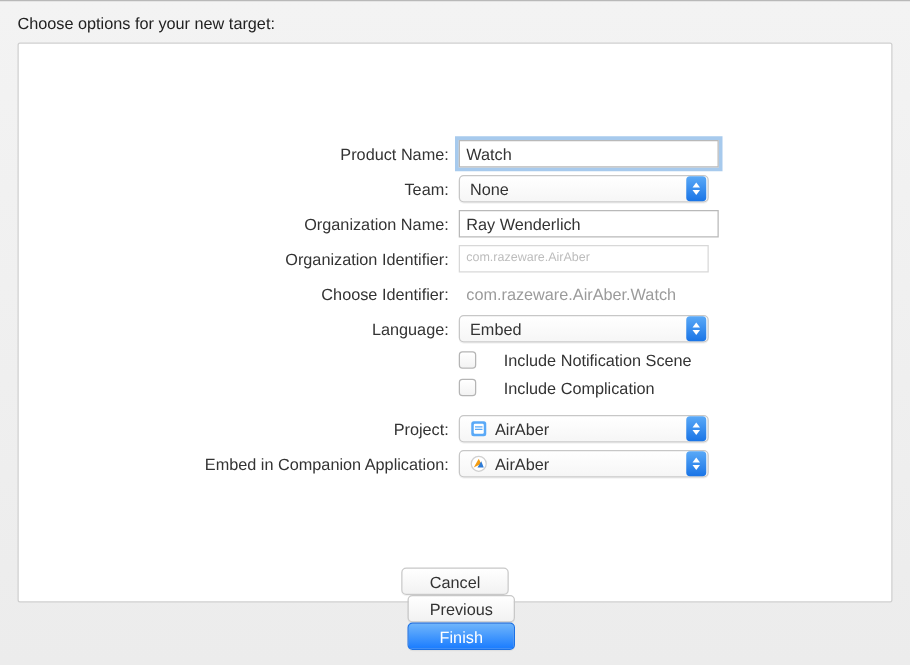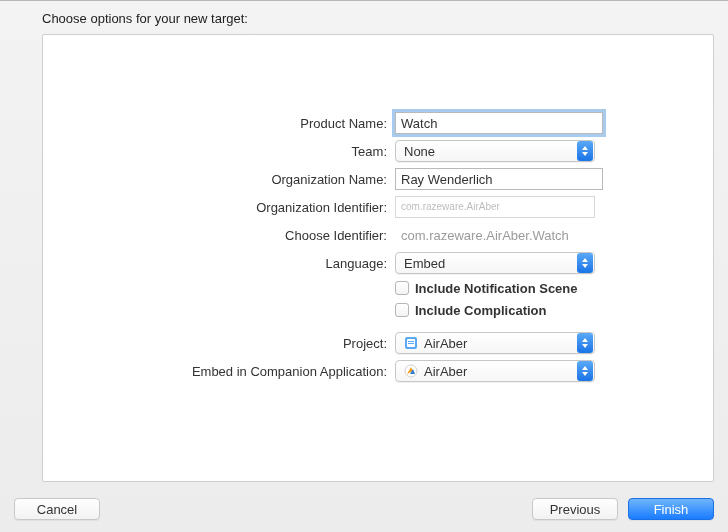--- a/index.html
+++ b/index.html
@@ -9,21 +9,20 @@
     font-family: -apple-system, "Helvetica Neue", Arial, sans-serif;
     font-size: 13px;
     background: linear-gradient(#f7f7f7, #ececec);
     color: #333;
   }
   .sheet {
     position: relative;
     width: 728px; height: 532px;
     background: linear-gradient(#f3f3f3, #ececec);
     border-top: 1px solid #b8b8b8;
-    padding-left: 28px;
   }
   .header {
     padding: 10px 14px 8px 14px;
     font-size: 13px;
     color: #222;
   }
   .panel {
     margin: 0 14px;
     height: 448px;
     background: #fff;
@@ -115,37 +114,37 @@
     width: 0; height: 0;
     border-left: 3px solid transparent;
     border-right: 3px solid transparent;
   }
   .stepper .up { border-bottom: 4px solid #fff; margin-bottom: 2px; }
   .stepper .down { border-top: 4px solid #fff; }
 
   .checkbox-row {
     display: flex;
     align-items: center;
-    gap: 6px;
+    gap: 22px;
     height: 20px;
-    font-weight: bold;
   }
   .checkbox {
     width: 14px; height: 14px;
     border: 1px solid #b5b5b5;
     border-radius: 3px;
     background: linear-gradient(#ffffff,#f3f3f3);
     box-shadow: inset 0 1px 0 #fff;
   }
 
   .footer {
     position: absolute;
     left: 14px; right: 14px; bottom: 12px;
     display: flex;
     align-items: center;
+    flex-direction: column;
   }
   .spacer { flex: 1; }
   .btn {
     min-width: 86px;
     height: 22px;
     border: 1px solid #c8c8c8;
     border-radius: 4px;
     background: linear-gradient(#ffffff,#f2f2f2);
     font-size: 13px;
     display: flex;

